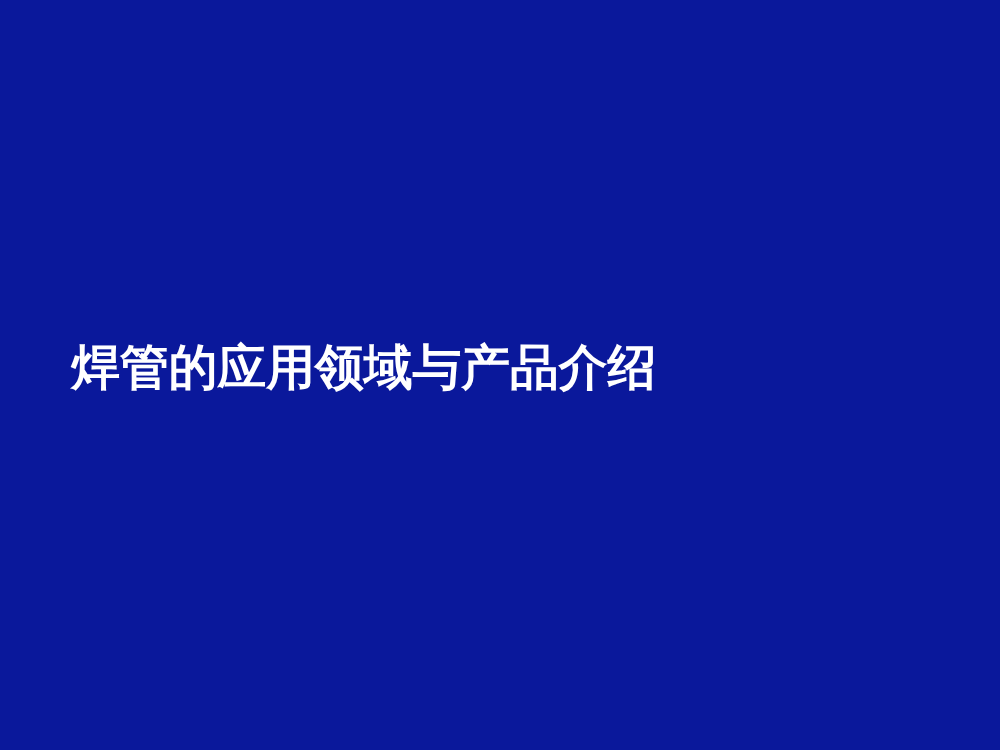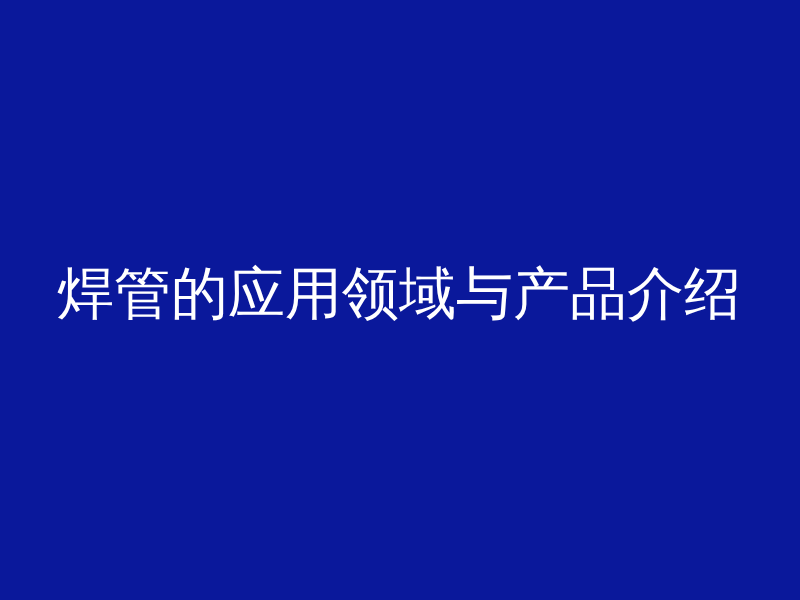--- a/index.html
+++ b/index.html
@@ -36,22 +36,22 @@
     box-sizing: border-box;
     padding-left: 57px;
     padding-right: 0;
     
     padding-bottom: 12px;
   }
 
   #slide-title {
     color: #ffffff;
     font-family: "DejaVu Sans", "Liberation Sans", sans-serif;
-    font-size: 57px;
-    font-weight: 400;
+    font-size: 39px;
+    font-weight: 700;
     line-height: 1.0;
     letter-spacing: 0px;
     white-space: nowrap;
     -webkit-font-smoothing: antialiased;
     text-rendering: geometricPrecision;
   }
 </style>
 </head>
 <body>
 

